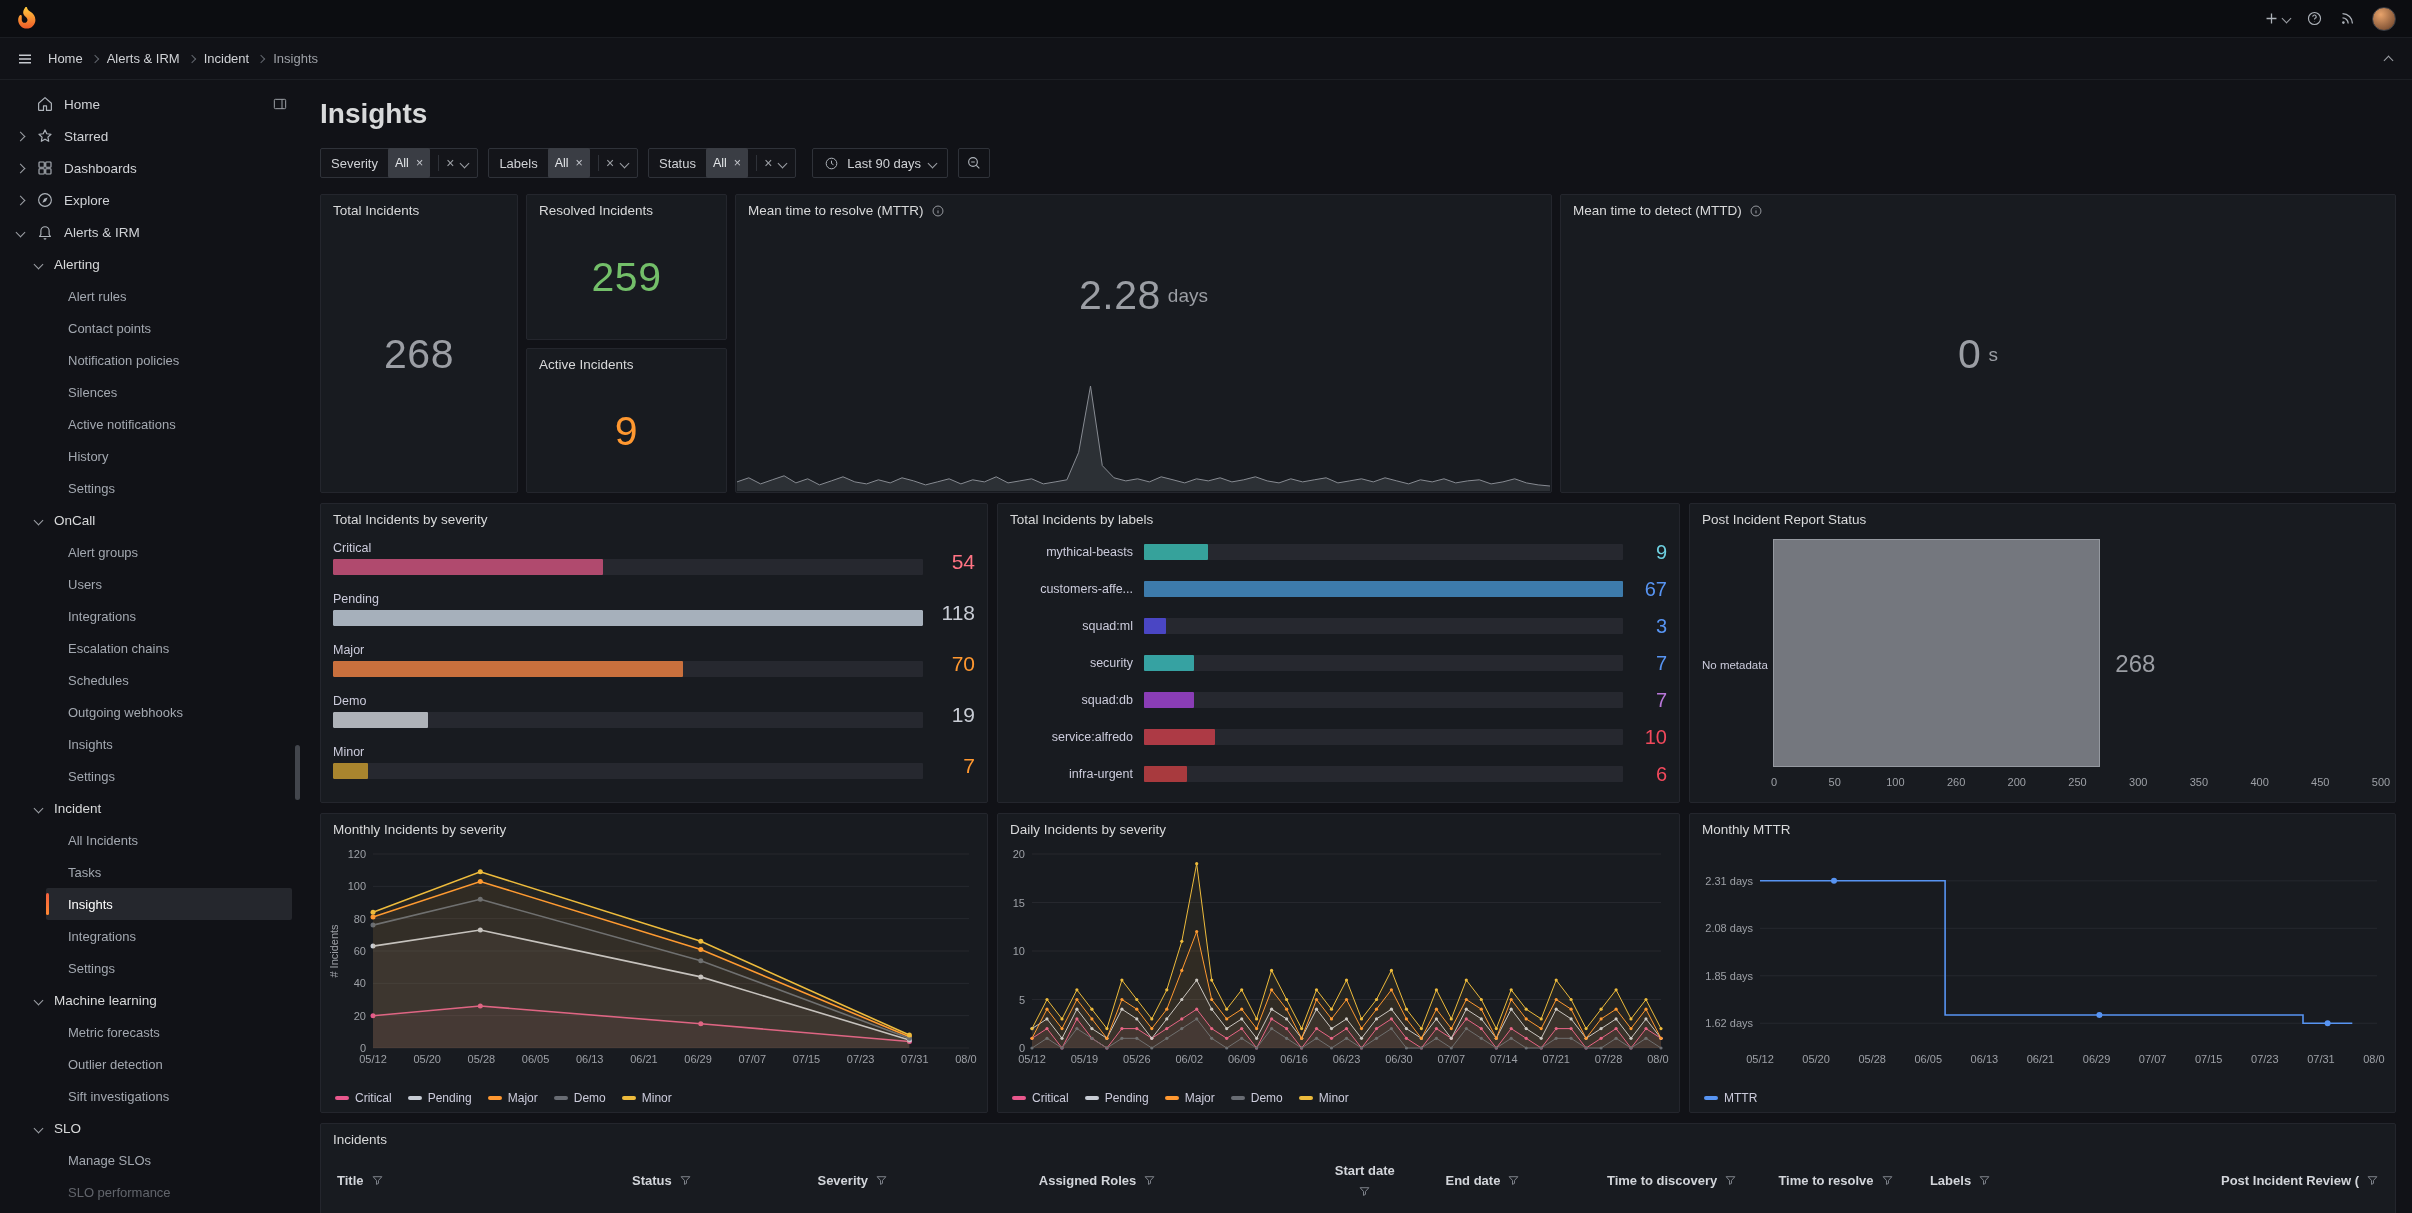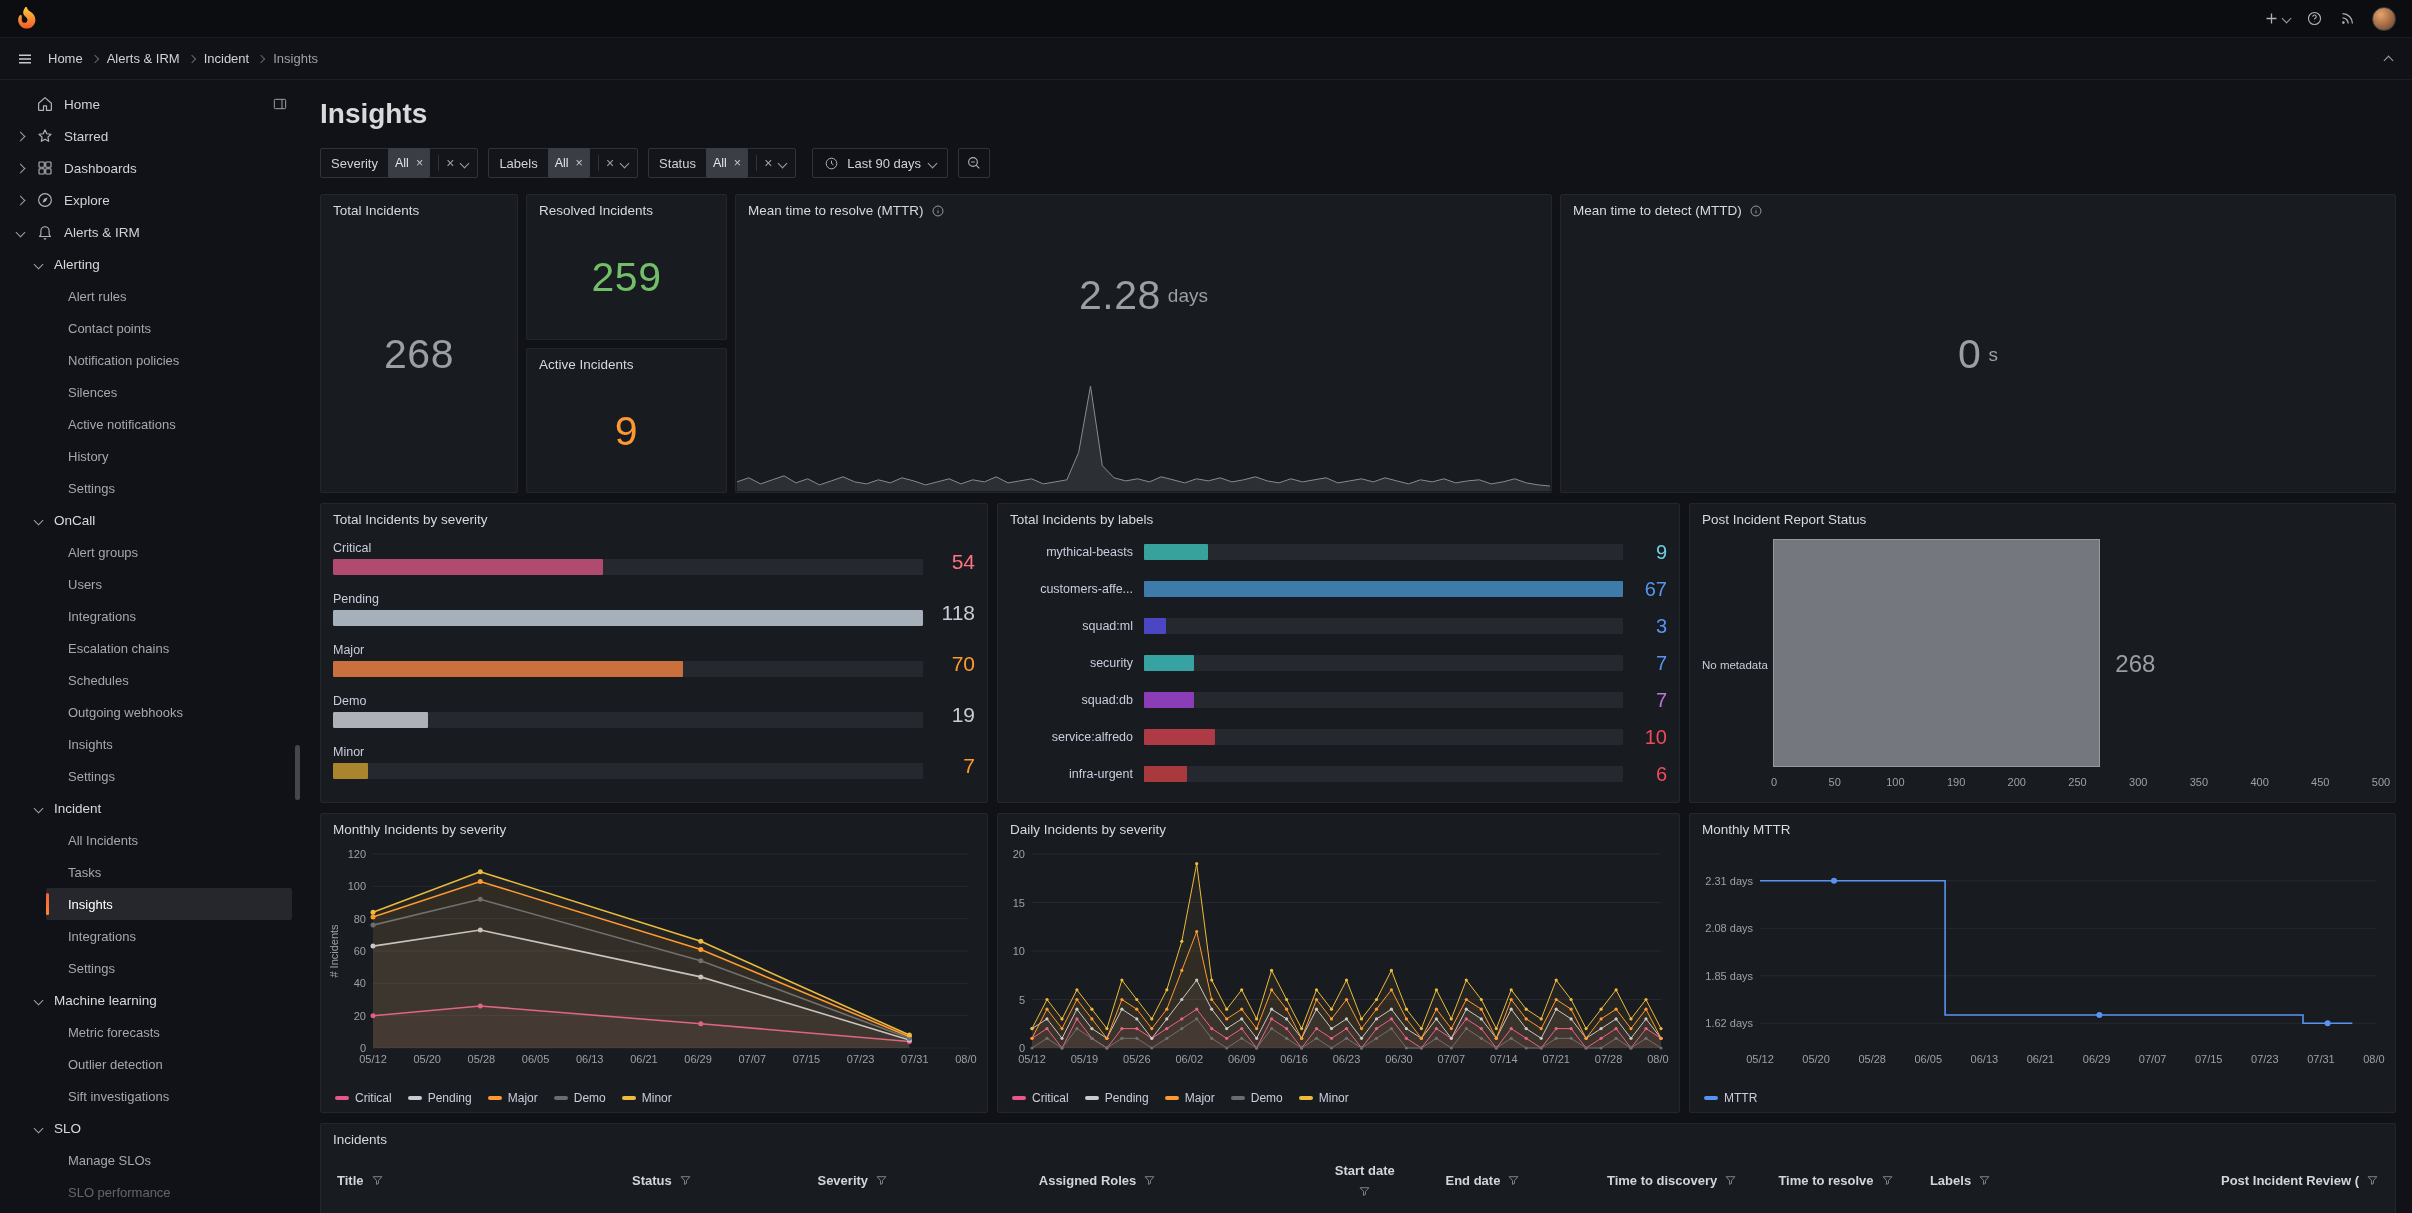--- a/index.html
+++ b/index.html
@@ -571,21 +571,21 @@
           </div>
         <div class="pir-body">
           <div class="pir-label">No metadata</div>
           <div class="pir-plot" id="pir-plot">
             <div class="pir-bar" id="pir-bar" style="width: 53.6%; background: rgb(116, 119, 126);"></div>
             <div class="pir-value" id="pir-value" style="left: calc(53.6% + 16px);">268</div>
             <div class="pir-axis" id="pir-axis">
                 <span class="pir-tick" style="left: 0%;">0</span>
                 <span class="pir-tick" style="left: 10%;">50</span>
                 <span class="pir-tick" style="left: 20%;">100</span>
-                <span class="pir-tick" style="left: 30%;">190</span>
+                <span class="pir-tick" style="left: 30%;">260</span>
                 <span class="pir-tick" style="left: 40%;">200</span>
                 <span class="pir-tick" style="left: 50%;">250</span>
                 <span class="pir-tick" style="left: 60%;">300</span>
                 <span class="pir-tick" style="left: 70%;">350</span>
                 <span class="pir-tick" style="left: 80%;">400</span>
                 <span class="pir-tick" style="left: 90%;">450</span>
                 <span class="pir-tick" style="left: 100%;">500</span>
               </div>
           </div>
         </div>

